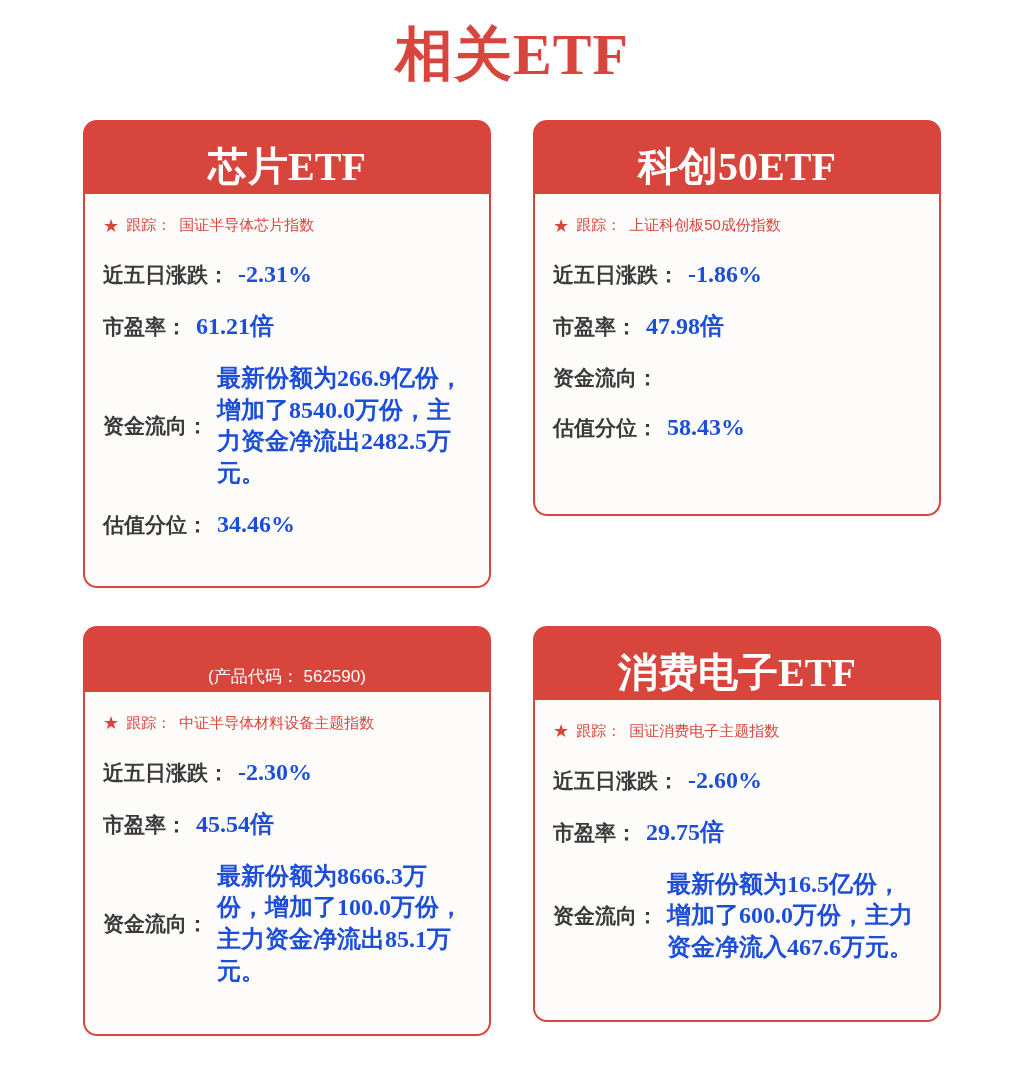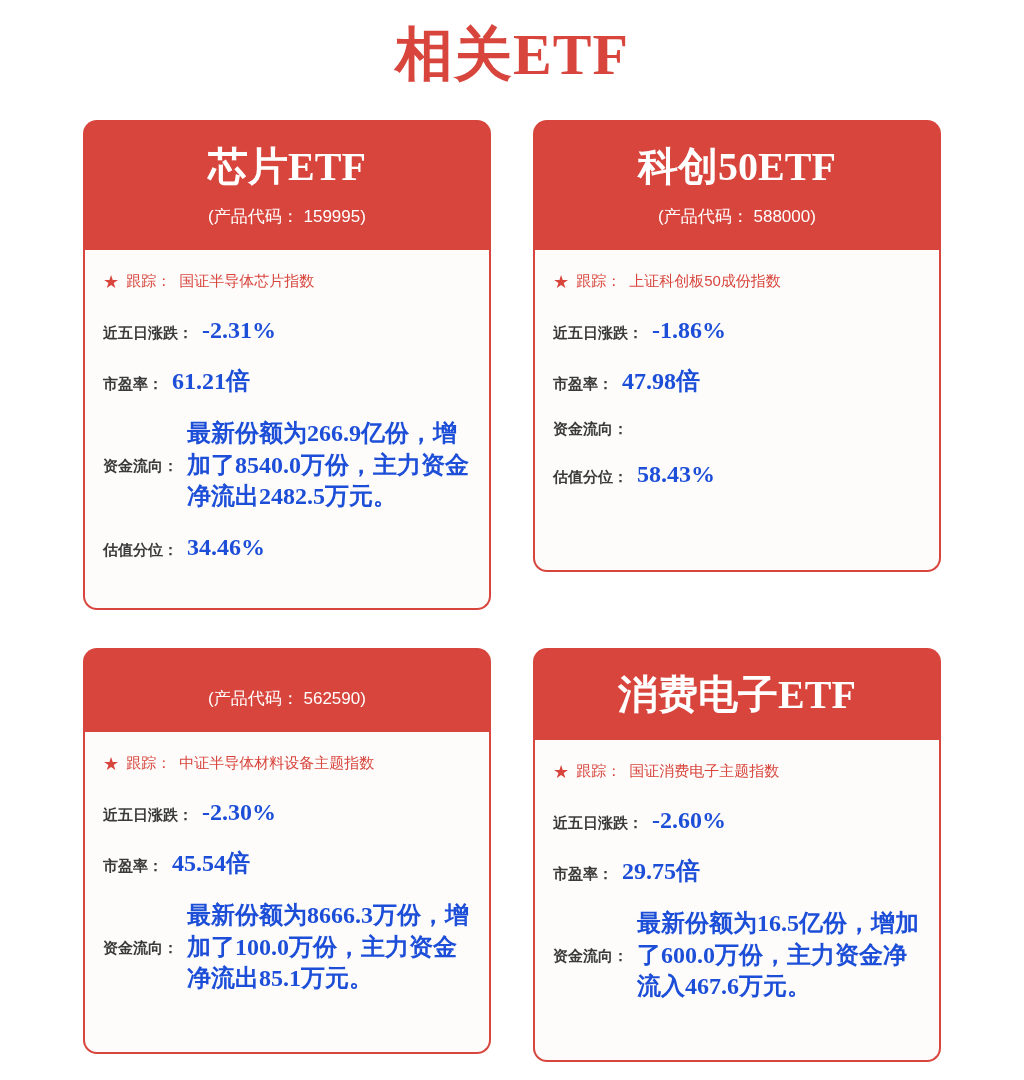--- a/index.html
+++ b/index.html
@@ -27,21 +27,21 @@
     row-gap: 38px;
     justify-content: center;
   }
 
   .etf-card { width: 408px; }
 
   .card-header {
     background: #d8453c;
     border-radius: 14px 14px 0 0;
     text-align: center;
-    padding: 24px 10px 22px;
+    padding: 24px 10px 4px;
   }
   .card-title {
     color: #ffffff;
     font-size: 40px;
     font-weight: bold;
     line-height: 1.15;
     font-family: "Liberation Serif", "Liberation Sans", serif;
   }
   .card-code {
     color: #ffffff;
@@ -72,21 +72,21 @@
     line-height: 1;
   }
   .track-label { margin-right: 8px; }
 
   .stat-row {
     display: flex;
     align-items: baseline;
     margin-bottom: 21px;
   }
   .stat-label {
-    font-size: 15px;
+    font-size: 21px;
     font-weight: bold;
     color: #3a3a3a;
     white-space: nowrap;
     flex-shrink: 0;
   }
   .stat-value {
     font-size: 24px;
     font-weight: bold;
     color: #1d4ed8;
     margin-left: 9px;
@@ -102,21 +102,20 @@
 </head>
 <body>
 
 <h1 class="main-title">相关ETF</h1>
 
 <div class="etf-grid">
 
   <div class="etf-card">
     <div class="card-header">
       <div class="card-title">芯片ETF</div>
-      <div class="card-code">(产品代码： 159995)</div>
     </div>
     <div class="card-body">
       <div class="track-row">
         <span class="star-icon">★</span>
         <span class="track-label">跟踪：</span>
         <span>国证半导体芯片指数</span>
       </div>
       <div class="stat-row">
         <span class="stat-label">近五日涨跌：</span>
         <span class="stat-value">-2.31%</span>
@@ -132,21 +131,20 @@
       <div class="stat-row">
         <span class="stat-label">估值分位：</span>
         <span class="stat-value">34.46%</span>
       </div>
     </div>
   </div>
 
   <div class="etf-card">
     <div class="card-header">
       <div class="card-title">科创50ETF</div>
-      <div class="card-code">(产品代码： 588000)</div>
     </div>
     <div class="card-body">
       <div class="track-row">
         <span class="star-icon">★</span>
         <span class="track-label">跟踪：</span>
         <span>上证科创板50成份指数</span>
       </div>
       <div class="stat-row">
         <span class="stat-label">近五日涨跌：</span>
         <span class="stat-value">-1.86%</span>

